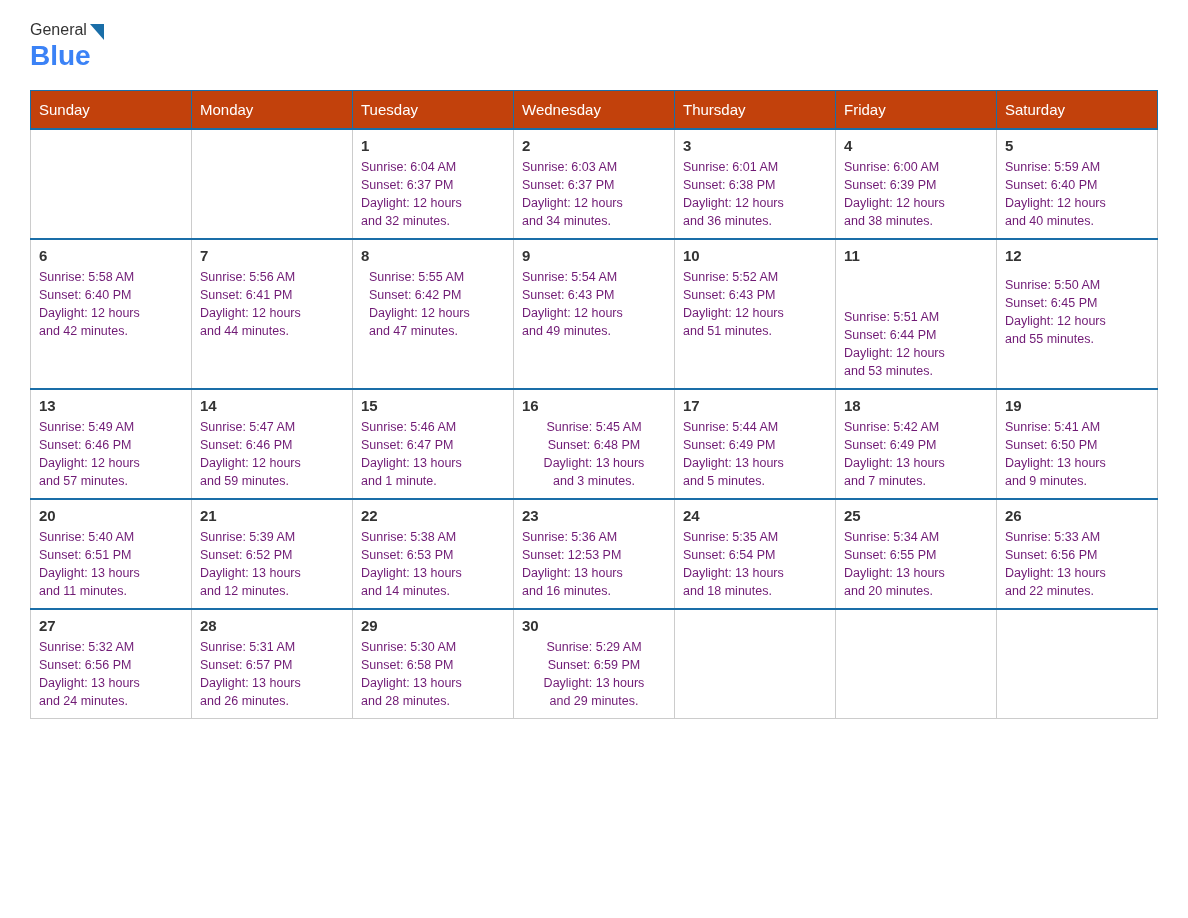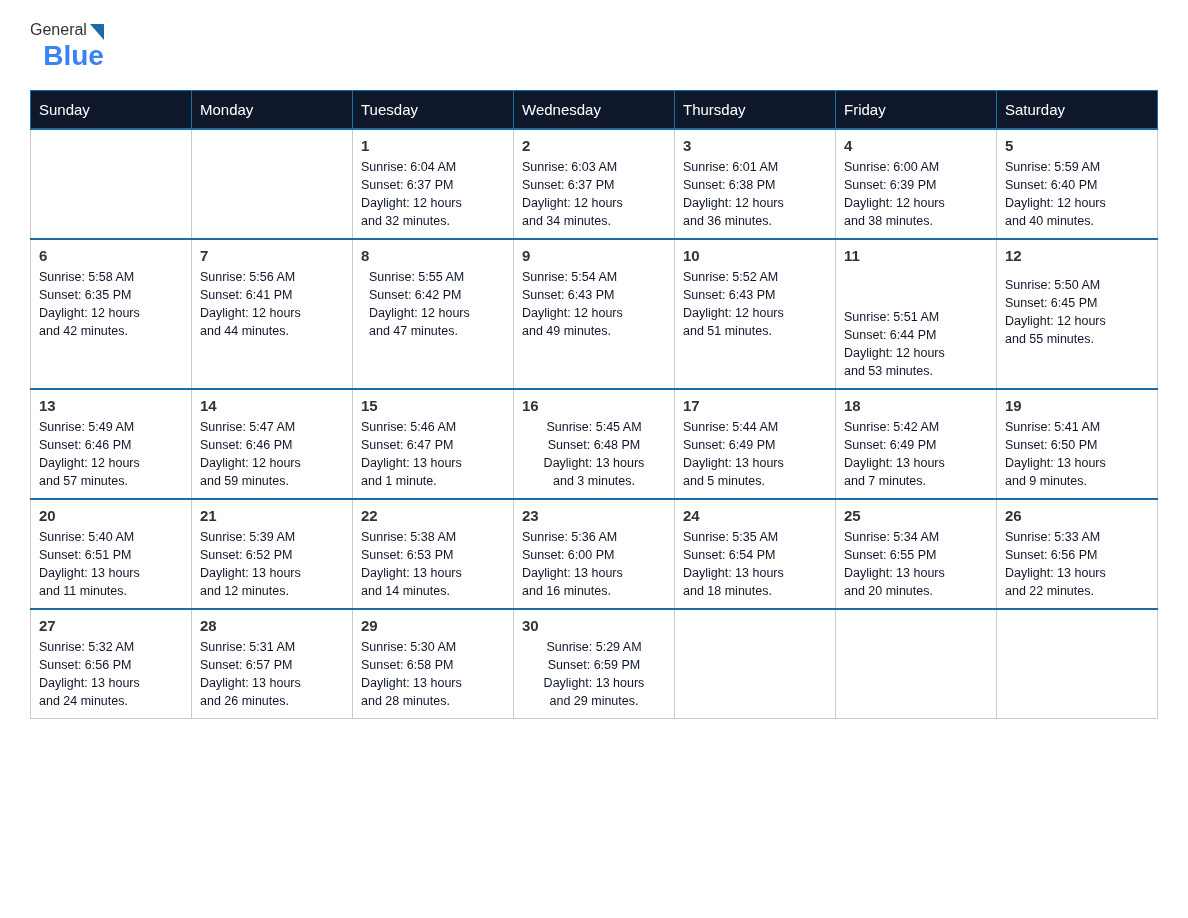--- a/index.html
+++ b/index.html
@@ -13,21 +13,21 @@
     }
     .header {
       display: flex;
       justify-content: space-between;
       align-items: flex-start;
       margin-bottom: 18px;
     }
     .logo {
       display: flex;
       flex-direction: column;
-      align-items: flex-end;
+      align-items: flex-start;
     }
     .logo-general { color: #333; }
     .logo-arrow {
       display: inline-block;
       width: 0;
       height: 0;
       border-left: 14px solid transparent;
       border-right: 0px solid transparent;
       border-top: 16px solid #1a6ea8;
       margin-left: 3px;
@@ -46,21 +46,21 @@
       font-size: 20px;
       color: #555;
       margin-top: 4px;
     }
     .calendar {
       width: 100%;
       border-collapse: collapse;
       table-layout: fixed;
     }
     .calendar thead th {
-      background-color: #0f172a;
+      background-color: #c2410c;
       color: #fff;
       padding: 10px 8px;
       font-size: 15px;
       font-weight: normal;
       text-align: left;
       border: 1px solid #1a6ea8;
     }
     .calendar tbody td {
       vertical-align: top;
       border: 1px solid #ccc;
@@ -72,21 +72,21 @@
     }
     .day-number {
       font-size: 15px;
       font-weight: bold;
       color: #333;
       display: block;
       margin-bottom: 4px;
     }
     .day-info {
       font-size: 12.5px;
-      color: #0f172a;
+      color: #701a75;
       line-height: 1.45;
     }
     .empty-cell {
       background: #fff;
     }
     .logo-line {
       display: flex;
       align-items: center;
     }
     .logo-blue-line {
@@ -161,21 +161,21 @@
           <div class="day-info" style="white-space: pre-line;">Sunrise: 5:59 AM
 Sunset: 6:40 PM
 Daylight: 12 hours
 and 40 minutes.</div>
         </td>
       </tr>
       <tr>
         <td>
           <span class="day-number">6</span>
           <div class="day-info" style="white-space: pre-line;">Sunrise: 5:58 AM
-Sunset: 6:35 PM
+Sunset: 6:40 PM
 Daylight: 12 hours
 and 42 minutes.</div>
         </td>
         <td>
           <span class="day-number">7</span>
           <div class="day-info" style="white-space: pre-line;">Sunrise: 5:56 AM
 Sunset: 6:41 PM
 Daylight: 12 hours
 and 44 minutes.</div>
         </td>
@@ -284,21 +284,21 @@
         <td>
           <span class="day-number">22</span>
           <div class="day-info" style="white-space: pre-line;">Sunrise: 5:38 AM
 Sunset: 6:53 PM
 Daylight: 13 hours
 and 14 minutes.</div>
         </td>
         <td>
           <span class="day-number">23</span>
           <div class="day-info" style="white-space: pre-line;">Sunrise: 5:36 AM
-Sunset: 6:00 PM
+Sunset: 12:53 PM
 Daylight: 13 hours
 and 16 minutes.</div>
         </td>
         <td>
           <span class="day-number">24</span>
           <div class="day-info" style="white-space: pre-line;">Sunrise: 5:35 AM
 Sunset: 6:54 PM
 Daylight: 13 hours
 and 18 minutes.</div>
         </td>

